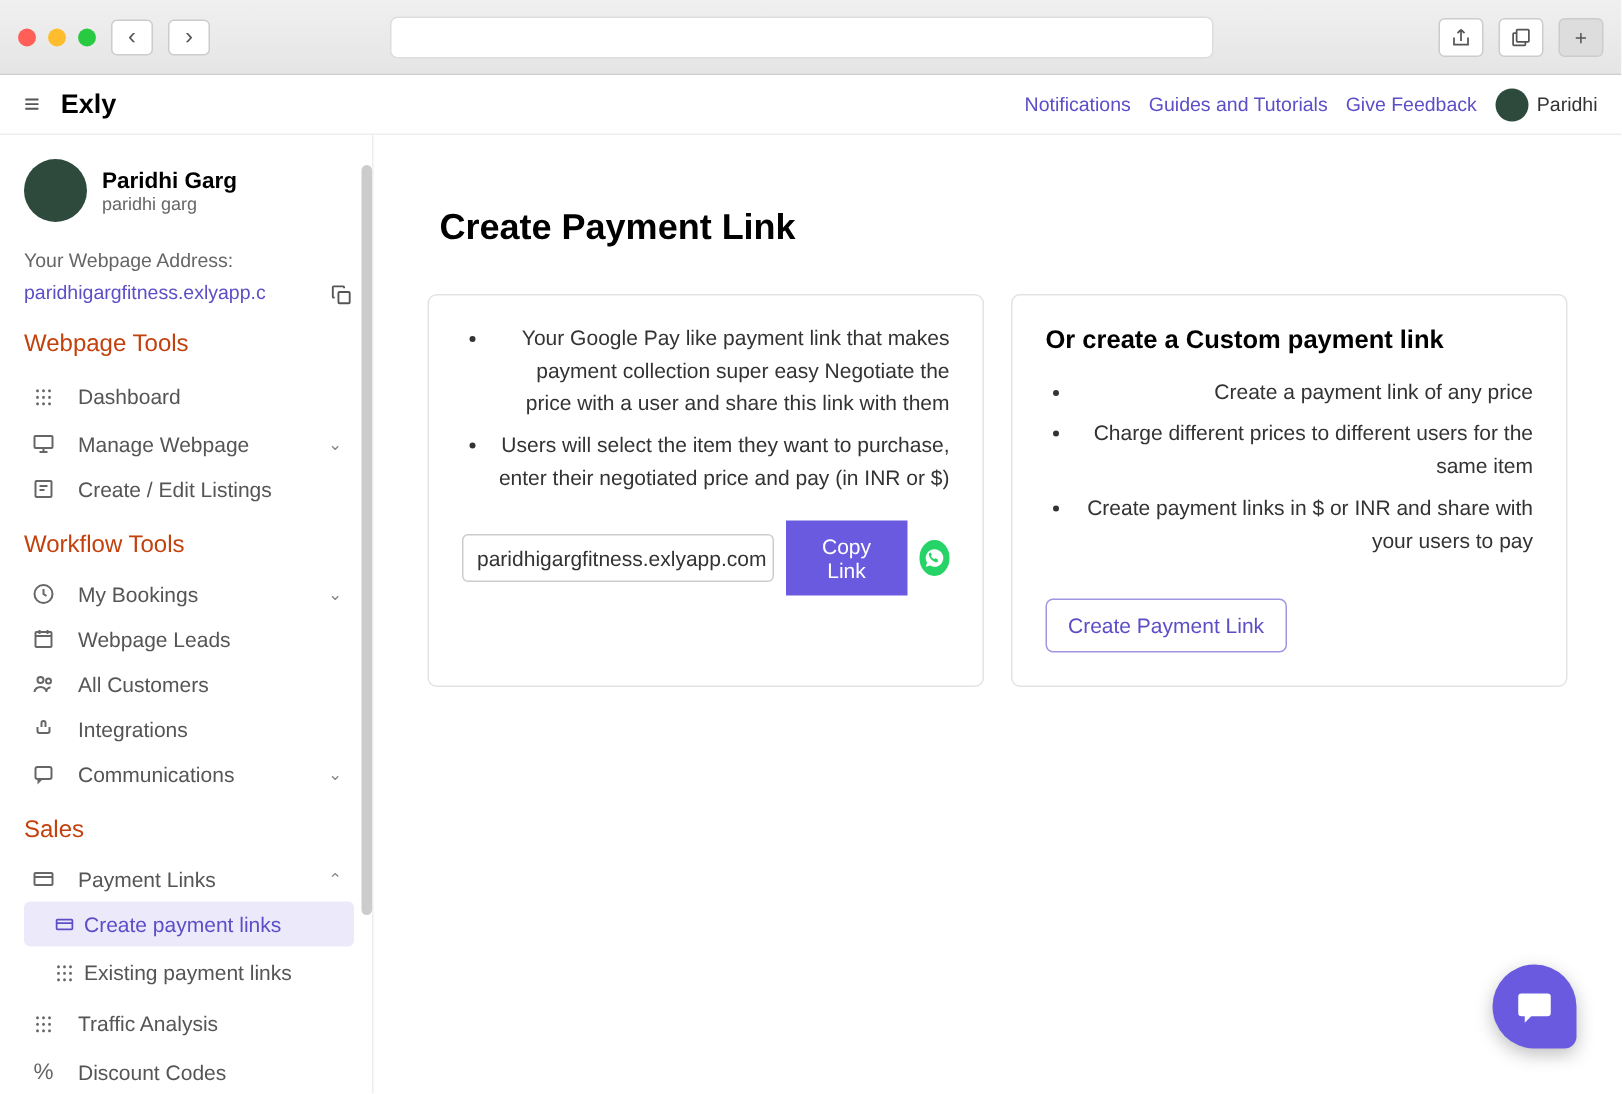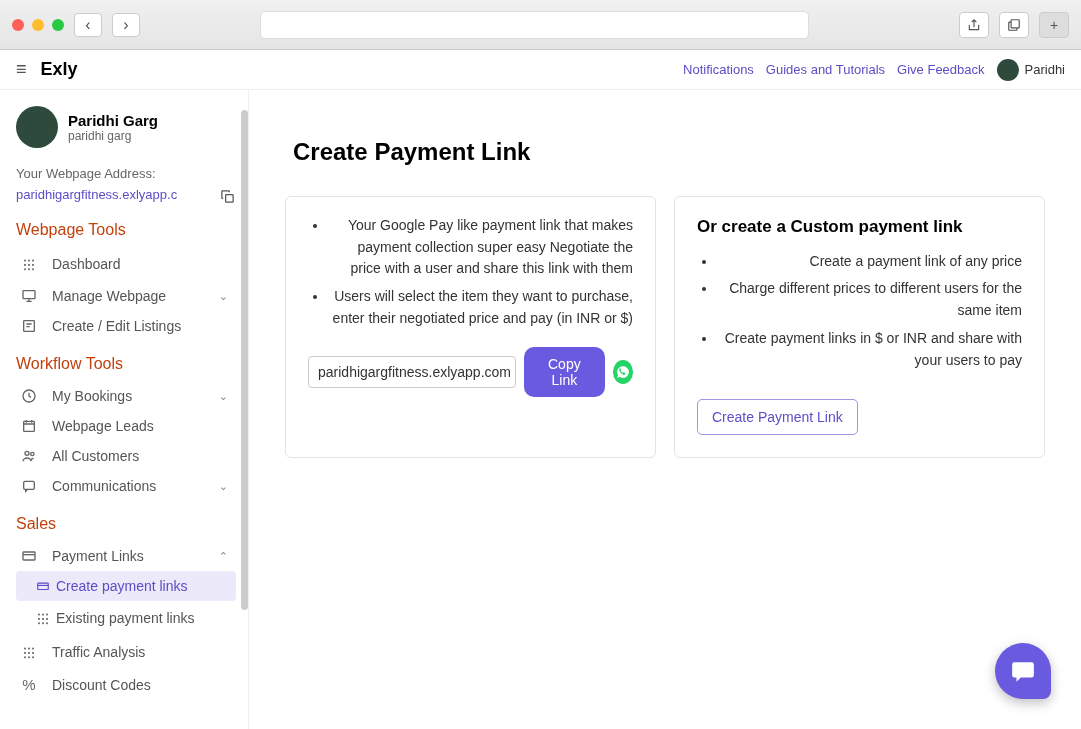--- a/index.html
+++ b/index.html
@@ -54,21 +54,21 @@
     
     .main { flex: 1; padding: 48px 36px 20px 36px; overflow-y: auto; background: #fff; border-left: 1px solid #eee; }
     .page-title { font-size: 24px; font-weight: 700; color: #000; margin-bottom: 30px; margin-left: 8px; }
     .cards { display: flex; gap: 18px; }
     .card { flex: 1; border: 1px solid #e3e3e3; border-radius: 6px; padding: 18px 22px 22px 22px; background: #fff; }
     .card-title { font-size: 17px; font-weight: 700; color: #000; margin-bottom: 12px; line-height: 1.4; }
     .card ul { list-style: disc; padding-left: 20px; color: #333; font-size: 14px; line-height: 1.55; text-align: right; }
     .card ul li { margin-bottom: 6px; }
     .link-row { display: flex; gap: 8px; align-items: center; margin-top: 18px; }
     .link-input { flex: 0 0 208px; border: 1px solid #ccc; border-radius: 4px; padding: 7px 9px; font-size: 14px; color: #333; overflow: hidden; white-space: nowrap; }
-    .btn-primary { background: #6a5ae0; color: #fff; border: none; font-size: 14px; font-weight: 500; padding: 9px 14px; border-radius: 10px; cursor: pointer; }
+    .btn-primary { background: #6a5ae0; color: #fff; border: none; font-size: 14px; font-weight: 500; padding: 9px 14px; border-radius: 0; cursor: pointer; }
     .btn-outline { background: #fff; color: #5b4ec7; border: 1px solid #9f96e0; font-size: 14px; font-weight: 500; padding: 9px 14px; border-radius: 5px; cursor: pointer; margin-top: 22px; }
     .wa-icon { width: 24px; height: 24px; background: #25d366; border-radius: 50%; display: inline-flex; align-items: center; justify-content: center; cursor: pointer; }
     .wa-icon svg { fill: #fff; }
     
     .chat-fab { position: absolute; bottom: 30px; right: 30px; width: 56px; height: 56px; background: #6a5ae0; border-radius: 50% 50% 8px 50%; display: flex; align-items: center; justify-content: center; box-shadow: 0 4px 12px rgba(0,0,0,0.25); cursor: pointer; transform: rotate(0deg); }
     .chat-fab svg { fill: #fff; width: 26px; height: 26px; }
   </style>
 </head>
 <body>
 
@@ -182,20 +182,28 @@
     </div>
     <div class="nav-item">
       <span class="nav-icon">
         <svg width="16" height="16" viewBox="0 0 24 24" fill="none" stroke="#666" stroke-width="2">
             <circle cx="9" cy="8" r="3"></circle>
             <circle cx="17" cy="9" r="2.5"></circle>
             <path d="M3 20c0-3 3-5 6-5s6 2 6 5M15 19c0-2 2-3.5 4-3.5"></path>
           </svg>
       </span>
       <span>All Customers</span>
+    </div>
+    <div class="nav-item">
+      <span class="nav-icon">
+        <svg width="16" height="16" viewBox="0 0 24 24" fill="none" stroke="#666" stroke-width="2">
+            <path d="M6 10v4a2 2 0 002 2h8a2 2 0 002-2v-4M10 10V6a2 2 0 012-2 2 2 0 012 2v4"></path>
+          </svg>
+      </span>
+      <span>Integrations</span>
     </div>
     <div class="nav-item">
       <span class="nav-icon">
         <svg width="16" height="16" viewBox="0 0 24 24" fill="none" stroke="#666" stroke-width="2">
             <rect x="4" y="5" width="16" height="12" rx="2"></rect>
             <path d="M10 17l-3 3v-3"></path>
           </svg>
       </span>
       <span>Communications</span>
       <span class="chevron">⌄</span>

